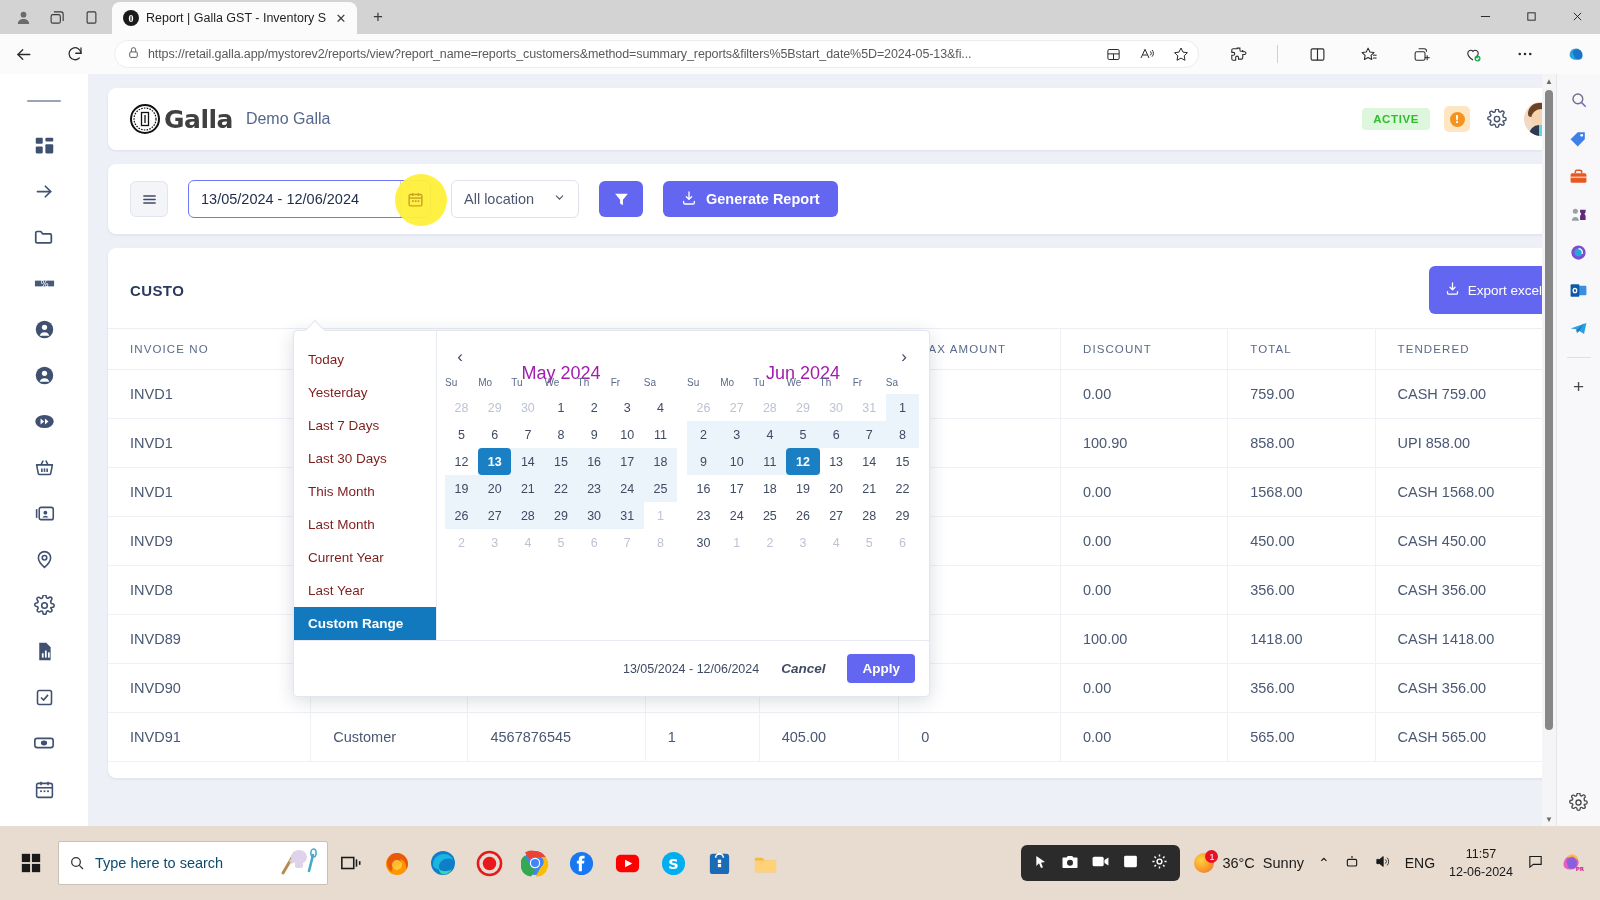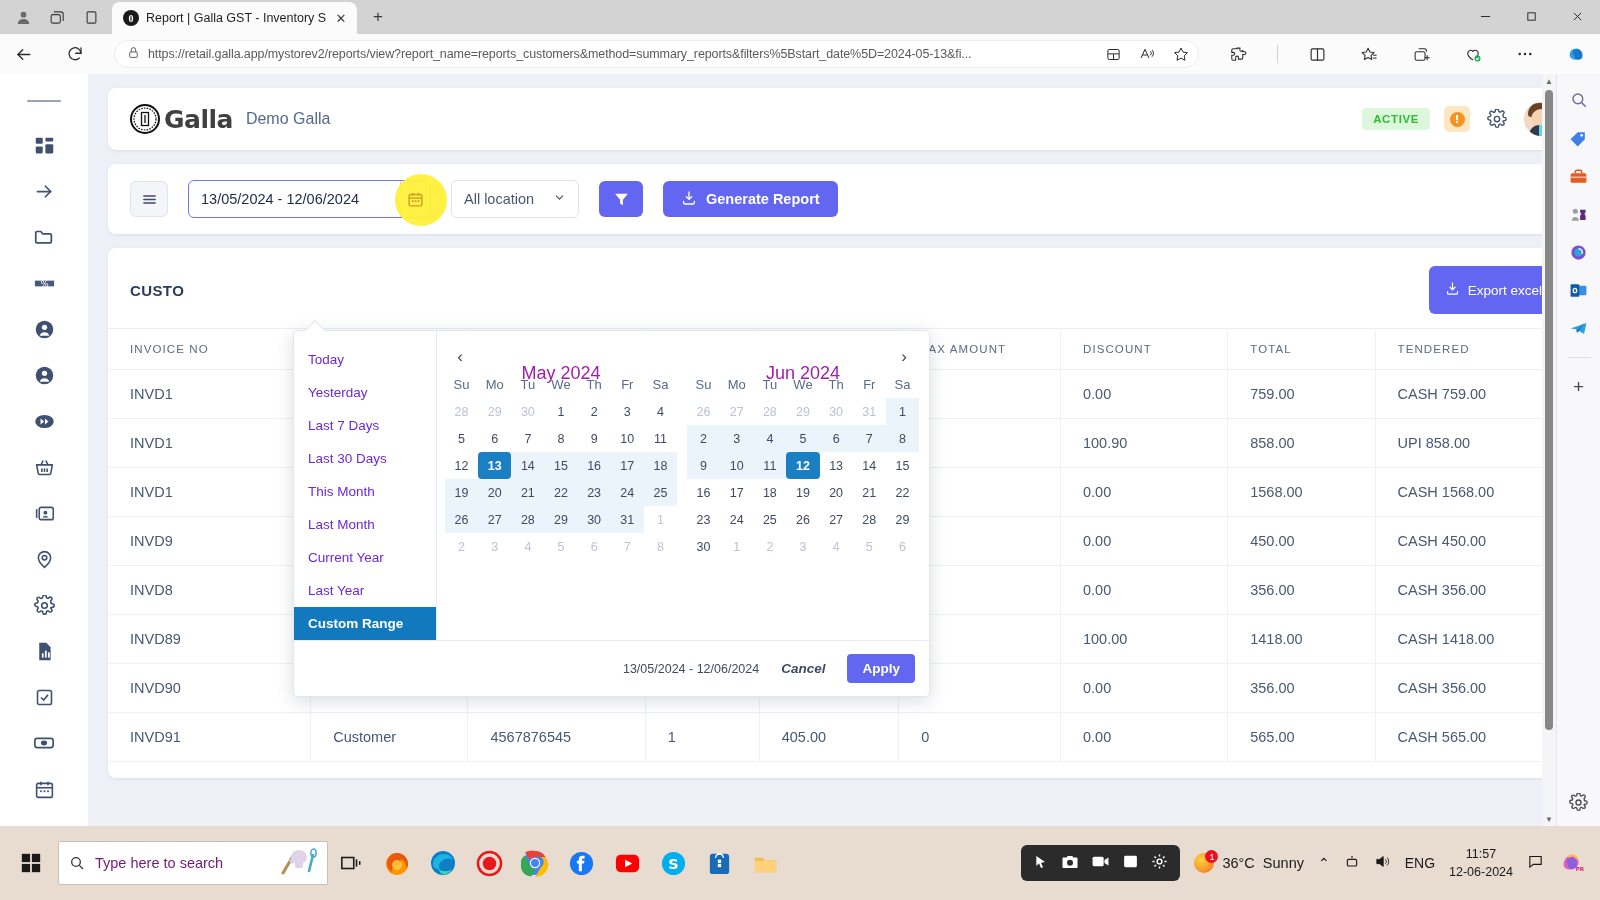--- a/index.html
+++ b/index.html
@@ -191,33 +191,33 @@
     box-shadow:0 4px 18px rgba(25,35,70,.16); z-index:40; display:flex;
     flex-direction:column;
   }
   .dp-arrow{
     position:absolute; left:14px; top:-8px; width:14px; height:14px; background:#fff;
     border-left:1px solid #e3e6ee; border-top:1px solid #e3e6ee; transform:rotate(45deg);
   }
   .dp-body { display:flex; min-height:283px; }
   .dp-ranges { width:143px; border-right:1px solid #e9ebf2; padding-top:12px; }
   .dp-range {
-    font-size:13.5px;color:#6d28d9;padding:9px 14px;white-space:nowrap;
+    font-size:13.5px;color:#7f1d1d;padding:9px 14px;white-space:nowrap;
   }
   .dp-range.active { background:#1279bf; color:#fff; font-weight:bold; }
   .dp-cals { flex:1; display:flex; padding:12px 10px 0 8px; gap:10px;}
   .cal { width:100%; }
   .cal-head { display:flex; align-items:center; height:28px; padding:0 4px; }
   .cal-title { flex:1; text-align:center; font-size:18px; color:#a21caf;margin-top:32px; }
   .cal-nav { width:22px; height:22px; display:flex; align-items:center; justify-content:center;
     color:#3e4a63; font-size:17px; }
   .cal-grid { width:100%; border-collapse:collapse; }
   .cal-grid th {
-    font-size:13px; color:#5b6a88; font-weight:normal; letter-spacing:0;
-    padding:6px 0; text-align:center; border:none; background:transparent;
+    font-size:10px; color:#5b6a88; font-weight:normal; letter-spacing:0;
+    padding:6px 0; border:none; background:transparent;
   }
   .cal-grid td {
     font-size:12.5px; text-align:center; padding:0; border:none; width:33px; height:27px;
     color:#3f4a63; white-space:nowrap;
   }
   .cal-grid td .d {
     display:flex; align-items:center; justify-content:center; width:100%; height:27px;
   }
   td.off .d { color:#bcc3d2; }
   td.inrange { background:#ebf4fb; }
@@ -254,21 +254,21 @@
     position:absolute; left:0; bottom:0; width:1600px; height:74px;
     background:#e8dcd0; display:flex; align-items:center; padding:0 8px;
   }
   .start {
     width:46px;height:46px;display:flex;align-items:center;justify-content:center;
   }
   .tsearch {
     width:270px;height:44px;background:#fff;border:1px solid #c9bfb4;border-radius:2px;
     display:flex;align-items:center;gap:10px;padding:0 10px;margin-left:4px;
   }
-  .tsearch span { font-size:14.5px;color:#701a75; }
+  .tsearch span { font-size:14.5px;color:#0c4a6e; }
   .tsearch-art { margin-left:auto; font-size:20px; }
   .tb-icon {
     width:46px;height:52px;display:flex;align-items:center;justify-content:center;
     position:relative;
   }
   .tray { margin-left:auto; display:flex; align-items:center; gap:14px; padding-right:8px;}
   .capturebar{background:#2b2b2b;border-radius:6px;height:36px;display:flex;
     align-items:center;gap:12px;padding:0 12px;color:#fff;font-size:15px;}
   .weather{display:flex;align-items:center;gap:8px;font-size:14.5px;color:#1a1a1a;}
   .sun{width:20px;height:20px;border-radius:50%;

